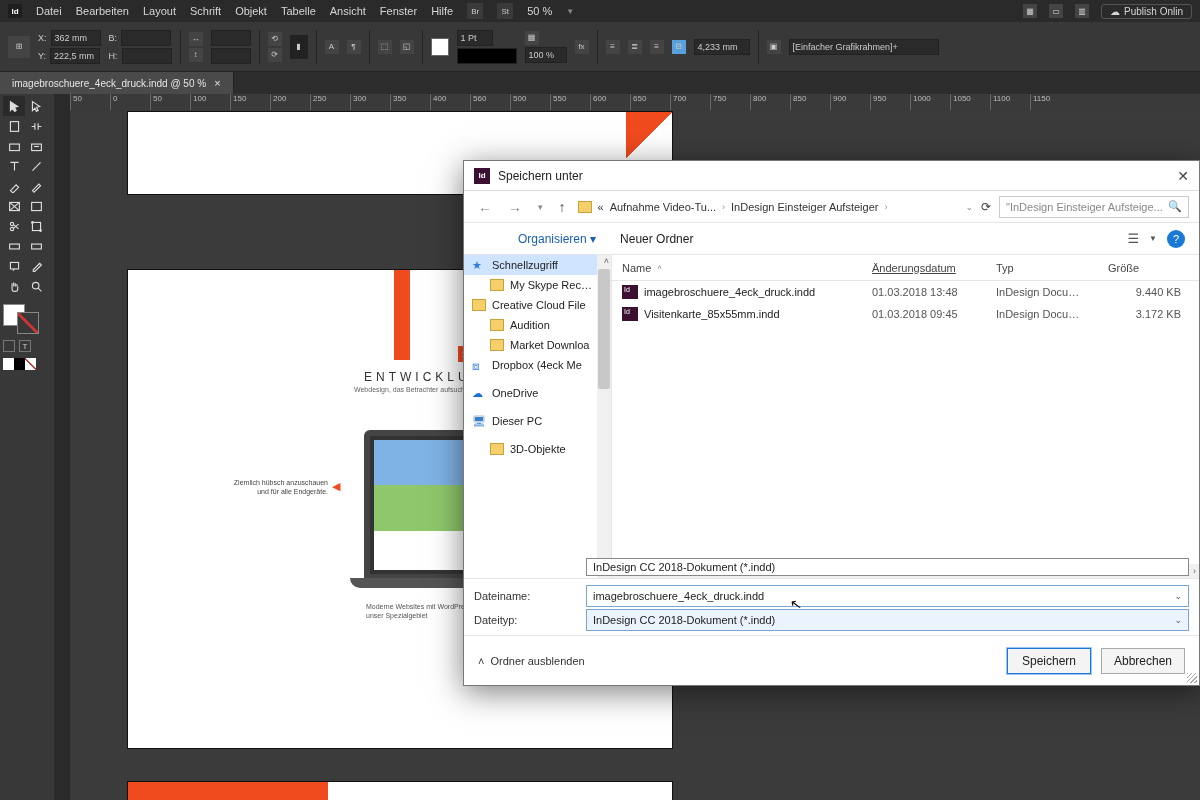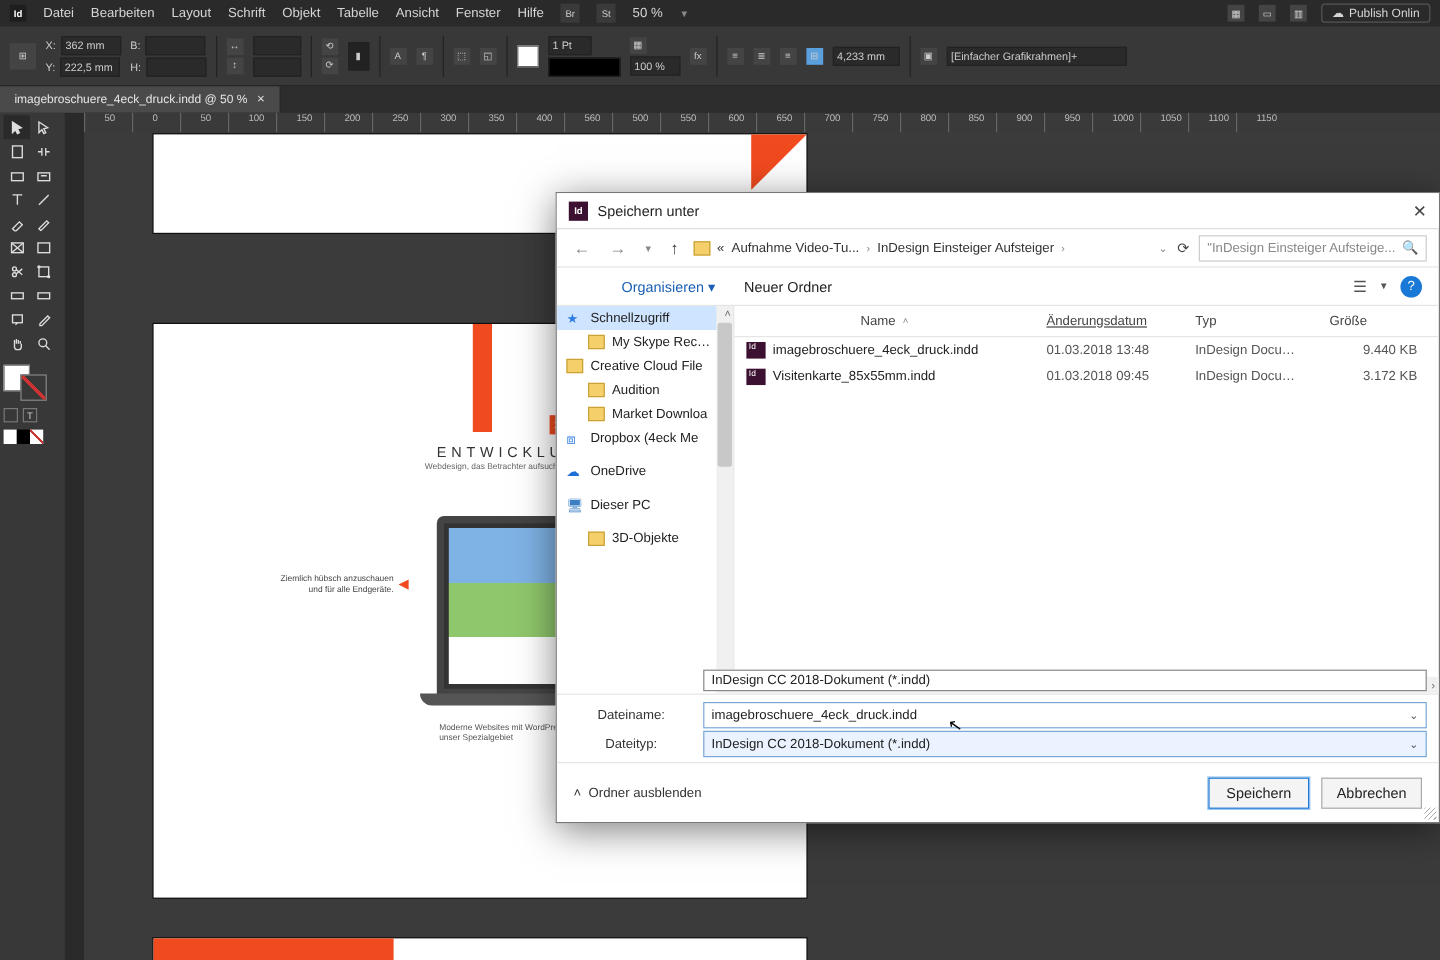--- a/index.html
+++ b/index.html
@@ -24,21 +24,21 @@
 .cb-sep { width:1px; height:34px; background:#222;}
 
 
 .tabbar { height: 22px; background: #2d2d2d; display: flex; align-items: stretch; font-size: 10px; }
 .doctab { background: #4a4a4a; color: #e5e5e5; padding: 0 12px; display:flex; align-items:center; gap:8px; border-right:1px solid #222;}
 .doctab .close { font-size:11px; }
 
 
 .work { position: absolute; left: 70px; top: 94px; right: 0; bottom: 0; background: #3b3b3b; }
 .ruler-h { position:absolute; left:0; right:0; top:0; height:16px; background:#3a3a3a; display:flex; font-size:8px; color:#bbb;}
-.ruler-h .tick { flex:0 0 40px; border-left:1px solid #666; padding-left:16px;}
+.ruler-h .tick { flex:0 0 40px; border-left:1px solid #666; padding-left:2px;}
 .canvas1 { position:absolute; left:58px; top:18px; width:544px; height:82px; background:#fff; box-shadow:0 0 0 1px #111;}
 .canvas1 .orange-tri { position:absolute; right:0; top:0; width:46px; height:46px; background:linear-gradient(135deg,#f04a1f 50%, transparent 50.5%);}
 .canvas2 { position:absolute; left:58px; top:176px; width:544px; height:478px; background:#fff; box-shadow:0 0 0 1px #111;}
 .c2-bar { position:absolute; left:266px; top:0; width:16px; height:90px; background:#f04a1f;}
 .c2-badge { position:absolute; left:330px; top:76px; width:16px; height:16px; background:#f04a1f; color:#fff; font-size:8px; display:flex; align-items:center; justify-content:center;}
 .c2-title { position:absolute; left:236px; top:100px; font-size:12px; letter-spacing:4px; color:#333;}
 .c2-sub { position:absolute; left:226px; top:116px; font-size:7px; color:#666;}
 .c2-caption { position:absolute; left:104px; top:208px; font-size:7px; color:#444; text-align:right; width:96px; line-height:1.3;}
 .c2-arrow { position:absolute; left:204px; top:210px; color:#f04a1f; font-size:11px;}
 .c2-laptop { position:absolute; left:236px; top:160px; width:220px; height:150px; background:#333; border-radius:6px 6px 0 0; border:6px solid #444;}
@@ -92,21 +92,21 @@
 .tree-item.sel { background:#cfe5ff;}
 .tree-item.sub { padding-left:26px;}
 .ti-ico { width:14px; height:12px; flex-shrink:0;}
 .ti-star { color:#2f7de1; font-size:11px;}
 .ti-fld { background:#f4cf6a; border:1px solid #c9a23a;}
 .ti-db { color:#2f7de1; font-size:12px;}
 .ti-od { color:#1e6fd6; font-size:11px;}
 .ti-pc { color:#3a7fc4; font-size:11px;}
 .list { flex:1; display:flex; flex-direction:column; position:relative;}
 .list-head { height:26px; display:flex; align-items:center; border-bottom:1px solid #e5e5e5; font-size:11px; color:#444;}
-.lh { padding:0 10px;justify-content:center;}
+.lh { padding:0 10px;}
 .lh.name { width:250px; display:flex; align-items:center; gap:6px;}
 .lh.date { width:124px;text-decoration:underline;}
 .lh.type { width:112px;}
 .lh.size { flex:1;}
 .sort-ar { font-size:8px; color:#888;}
 .list-row { height:22px; display:flex; align-items:center; font-size:11px; color:#222;}
 .lc { padding:0 10px; white-space:nowrap; overflow:hidden; text-overflow:ellipsis;}
 .lc.name { width:250px; display:flex; align-items:center; gap:6px;}
 .lc.date { width:124px; color:#555;}
 .lc.type { width:112px; color:#555;}
@@ -114,21 +114,21 @@
 .fico { width:16px; height:14px;}
 .fico.fld { background:#f4cf6a; border:1px solid #c9a23a;}
 .fico.indd { background:#3b1030; position:relative;}
 .fico.indd::after{content:"Id"; color:#fff; font-size:7px; position:absolute; left:2px; top:1px;}
 .hscroll { position:absolute; left:0; right:0; bottom:0; height:14px; background:#f0f0f0; display:flex; align-items:center;}
 .hscroll .har { font-size:9px; color:#666; padding:0 3px;}
 .hscroll .htrack { flex:1;}
 
 .dlg-fields { padding:6px 10px 2px; border-top:1px solid #e5e5e5;}
 .fld-row { display:flex; align-items:center; margin-bottom:2px;}
-.fld-lbl { width:112px; text-align:center; padding-right:8px; font-size:11px; color:#333;}
+.fld-lbl { width:112px; text-align:left; padding-right:8px; font-size:11px; color:#333;}
 .fld-input { flex:1; height:22px; border:1px solid #7aa7d8; background:#fff; padding:0 6px; font-size:11px; display:flex; align-items:center;}
 .fld-select { flex:1; height:22px; border:1px solid #7aa7d8; background:#eaf3ff; padding:0 6px; font-size:11px; display:flex; align-items:center; position:relative;}
 .fld-select .chev { position:absolute; right:6px; font-size:9px; color:#555;}
 
 .dropdown { position:absolute; left:122px; right:10px; top:397px; background:#fff; border:1px solid #888; font-size:11px;}
 .dd-item { padding:2px 6px;}
 .dd-item.hl { background:#1a5fd0; color:#fff;}
 
 .dlg-foot { height:50px; border-top:1px solid #e5e5e5; display:flex; align-items:center; padding:0 14px; gap:10px;}
 .hide-folders { display:flex; align-items:center; gap:6px; font-size:11px; color:#333;}

